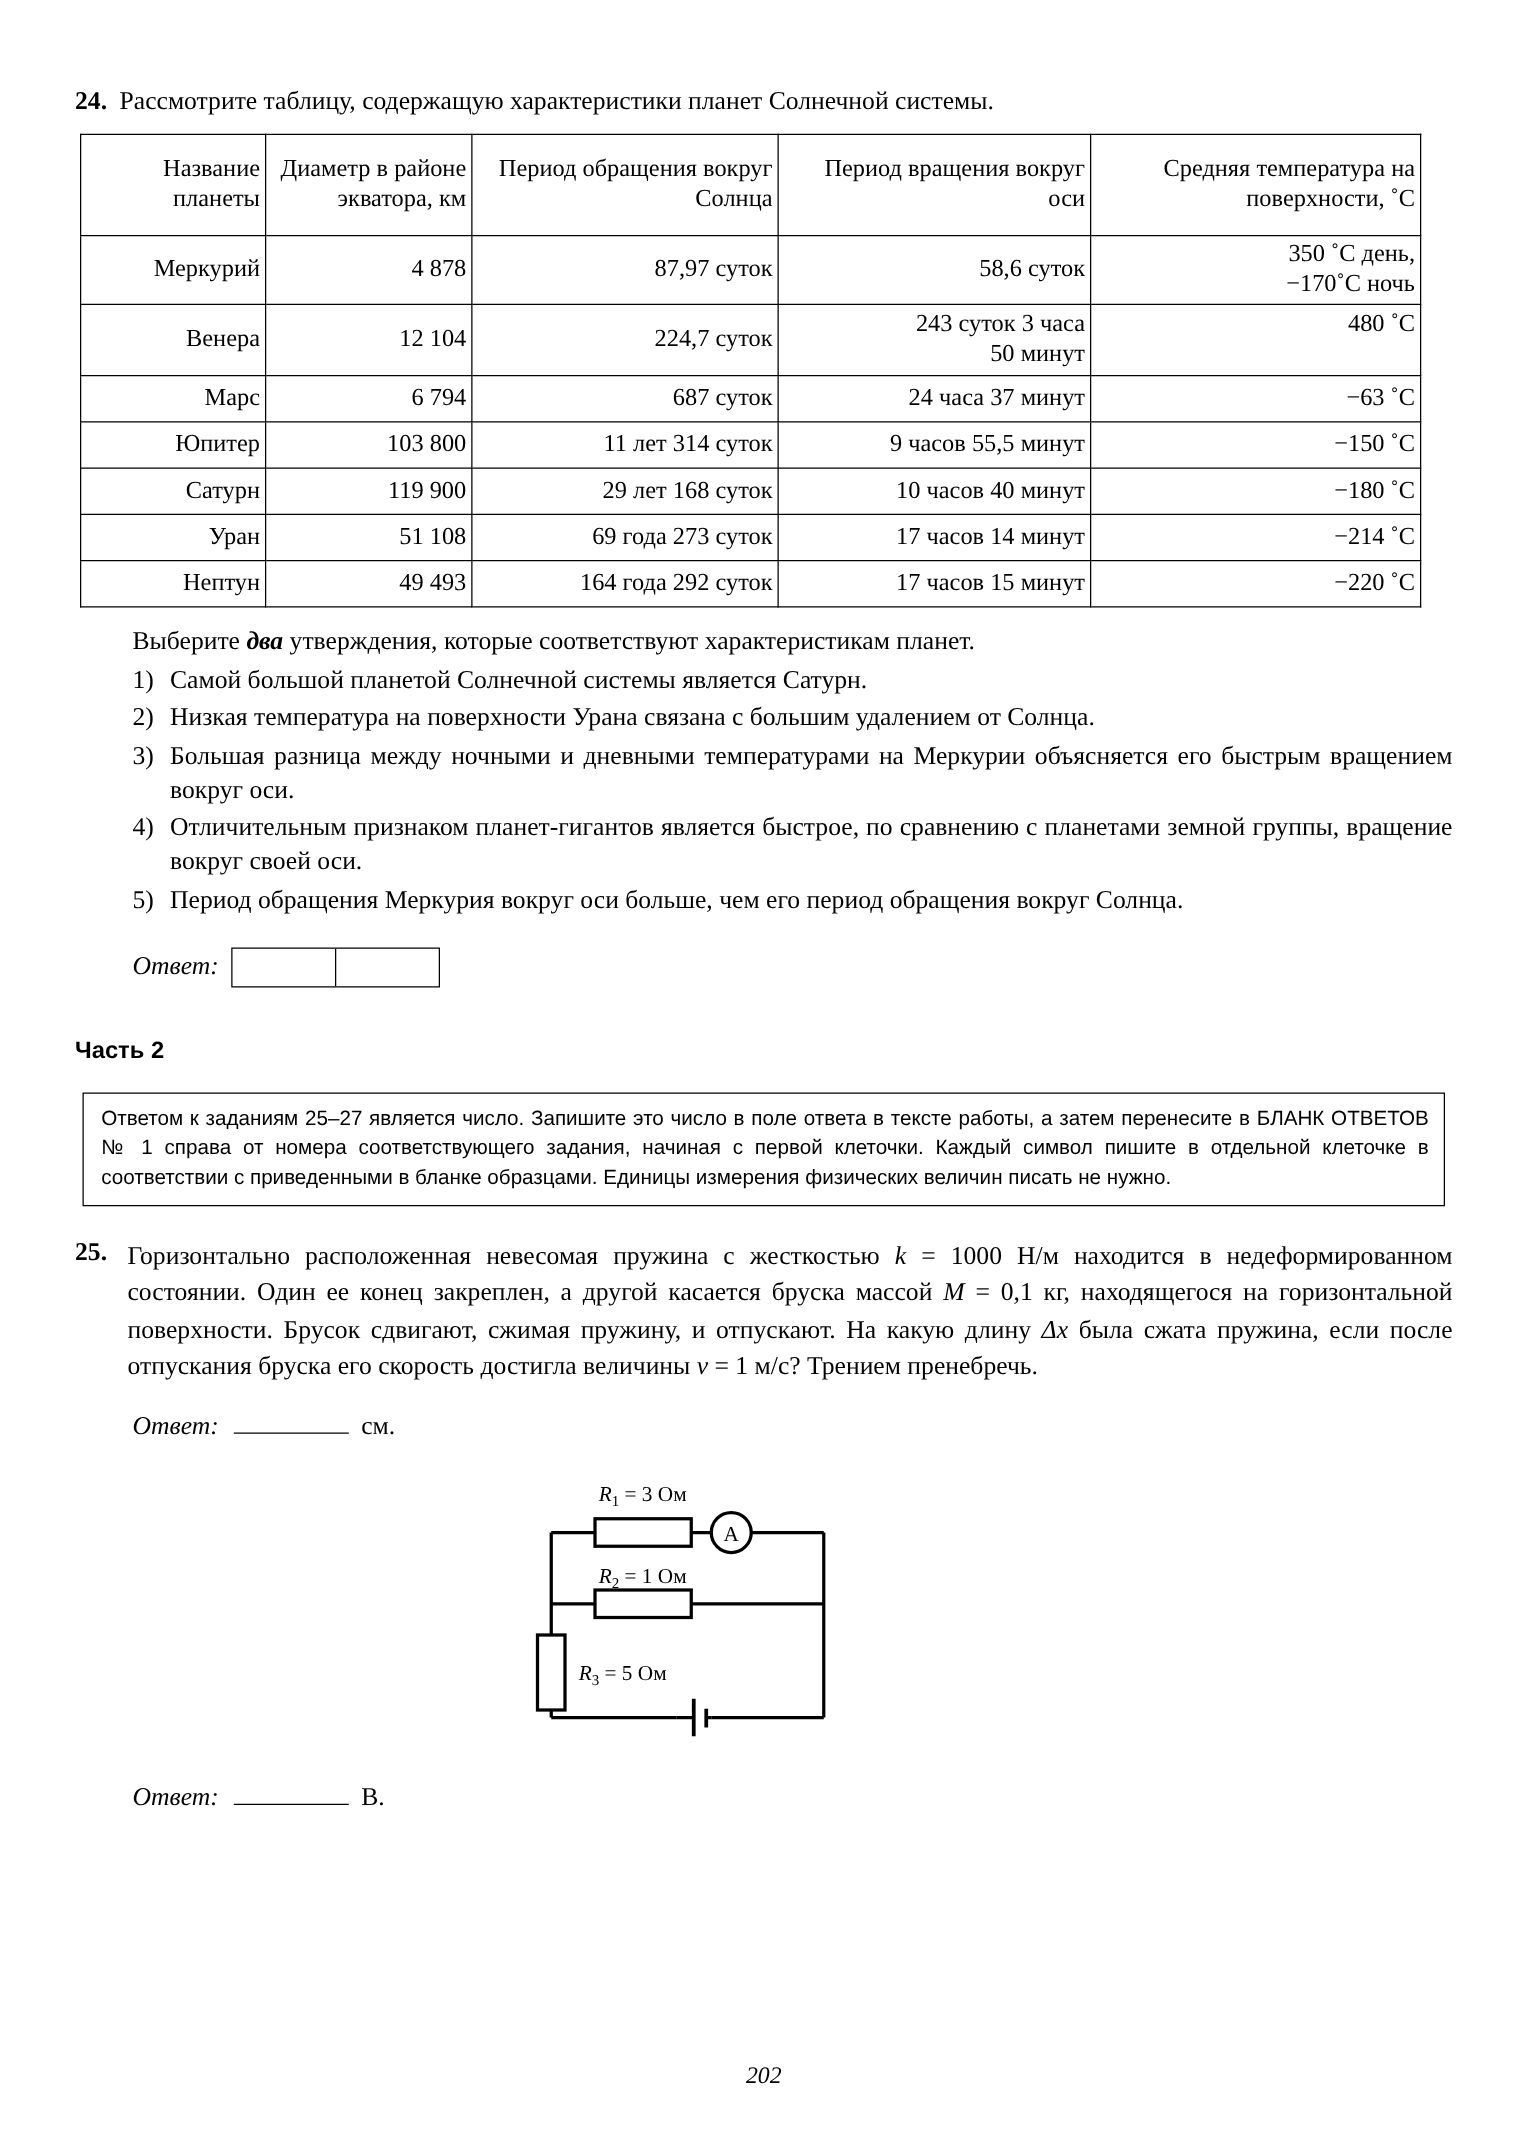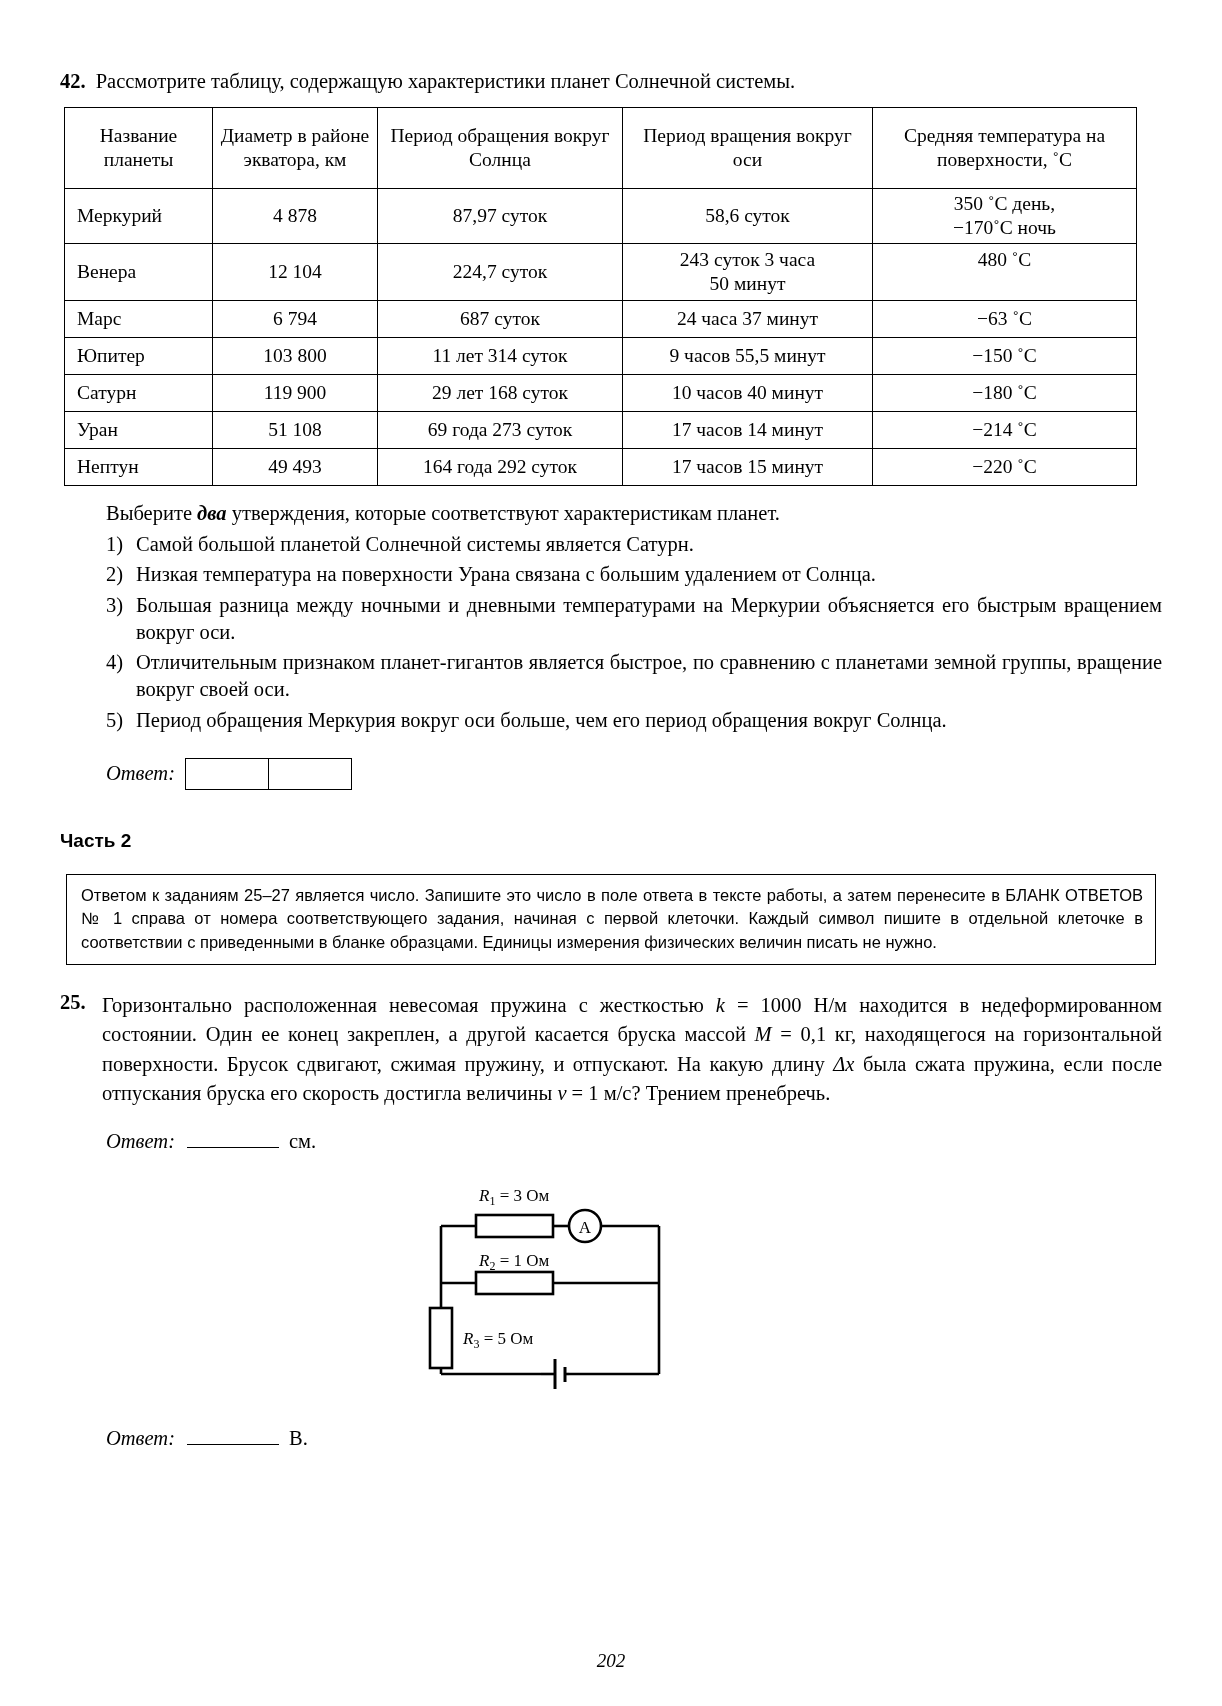--- a/index.html
+++ b/index.html
@@ -38,31 +38,31 @@
 
   table.planets {
     border-collapse: collapse;
     width: 1072px;
     margin: 0 0 0 4px;
     font-size: 19.5px;
     table-layout: fixed;
   }
   table.planets th, table.planets td {
     border: 1.4px solid #000;
-    text-align: center;
+    text-align: right;
     vertical-align: middle;
     padding: 2px 4px;
     line-height: 1.24;
     font-weight: normal;
   }
   table.planets thead th {
     height: 76px;
   }
   table.planets td.name {
-    text-align: left;
+    text-align: right;
     padding-left: 12px;
   }
   .col1 { width: 148px; }
   .col2 { width: 165px; }
   .col3 { width: 245px; }
   .col4 { width: 250px; }
   .col5 { width: 264px; }
 
   .row-tall td { height: 50px; }
   .row-norm td { height: 32px; }
@@ -178,21 +178,21 @@
     font-size: 19px;
     font-style: italic;
   }
 </style>
 </head>
 <body>
 
 <div class="page">
 
   <div class="task-head">
-    <span class="task-num">42.</span>
+    <span class="task-num">24.</span>
     <span class="task-head-text">Рассмотрите таблицу, содержащую характеристики планет Солнечной системы.</span>
   </div>
 
   <table class="planets">
     <colgroup>
       <col class="col1">
         <col class="col2">
         <col class="col3">
         <col class="col4">
         <col class="col5">

